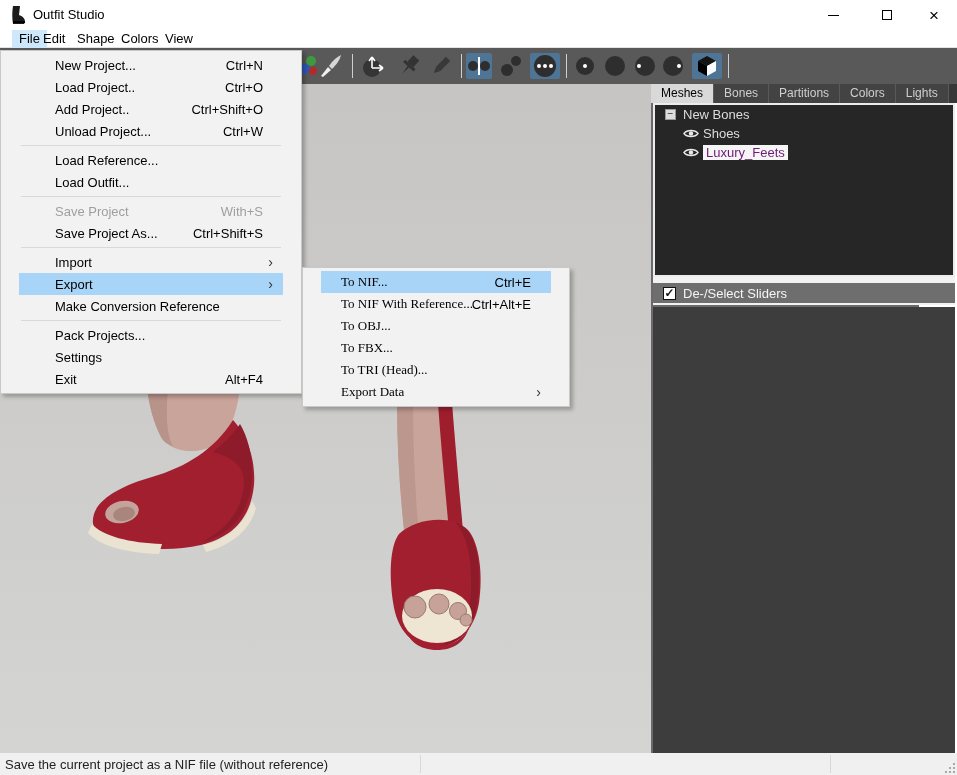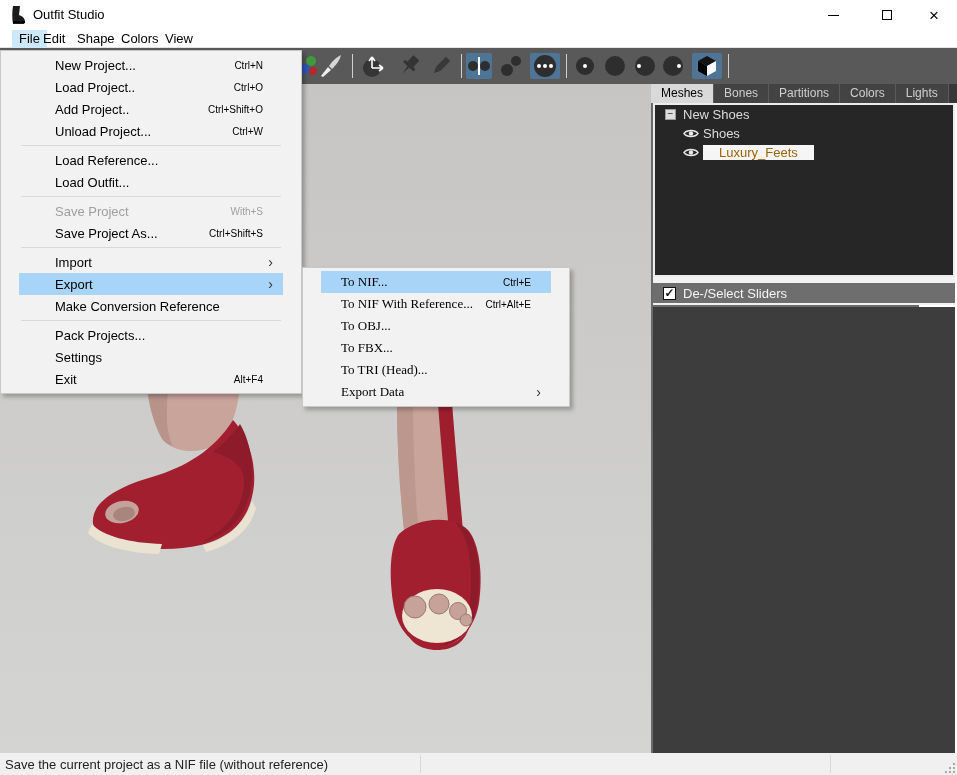--- a/index.html
+++ b/index.html
@@ -38,40 +38,40 @@
   .tab { height:19px; line-height:19px; padding:0 10px; font-size:12px; color:#cfcfcf; background:#434343; border-right:1px solid #5a5a5a; }
   .tab.active { background:#d9d9d9; color:#000; }
   .tree-panel { position:absolute; left:2px; top:19px; width:302px; height:174px; background:#262626; border:2px solid #ececec; color:#dcdcdc; }
   .tree-row { position:relative; display:flex; align-items:center; height:19px; }
   .tree-root { padding-left:10px; }
   .tree-child { padding-left:28px; }
   .collapse-box { width:11px; height:11px; background:#ddd; border:1px solid #999; display:flex; align-items:center; justify-content:center; margin-right:7px; }
   .collapse-box span { font-size:10px; color:#222; line-height:1; margin-top:-1px; }
   .eye { margin-right:4px; }
   .tree-label { font-size:13px; }
-  .tree-label.selected { background:#f5f5f5; color:#a16207; padding:0 16px; }
+  .tree-label.selected { background:#f5f5f5; color:#701a75; padding:0 3px; }
   .panel-strip { position:absolute; left:2px; top:193px; width:302px; height:6px; background:#f2f2f2; }
   .slider-header { position:absolute; left:2px; top:199px; width:302px; height:22px; background:#6e6e6e; display:flex; align-items:center; color:#f5f5f5; border-bottom:2px solid #f2f2f2; }
   .checkbox { width:13px; height:13px; background:#fff; border:1px solid #111; margin:0 7px 0 10px; display:flex; align-items:center; justify-content:center; }
   .checkbox span { font-size:12px; font-weight:bold; color:#111; line-height:1; }
   .sliders-panel { position:absolute; left:2px; top:223px; width:302px; height:446px; background:#3d3d3d; }
   
   .statusbar { position:absolute; left:0; top:753px; width:957px; height:22px; background:#f0f0f0; }
   .status-text { position:absolute; left:5px; top:4px; font-size:13px; color:#222; }
   .status-sep { position:absolute; top:2px; width:1px; height:18px; background:#d8d8d8; }
   .grip { position:absolute; right:2px; bottom:2px; width:12px; height:12px; }
   .grip i { position:absolute; width:2px; height:2px; background:#a8a8a8; }
   
   .menu-panel { position:absolute; background:#f2f2f2; border:1px solid #c8c8c8; box-shadow:3px 3px 4px rgba(0,0,0,0.25); z-index:10; padding:3px 18px; }
   .file-menu { left:0; top:50px; width:302px; }
   .export-menu { left:302px; top:267px; width:268px; z-index:11; }
   .menu-row { position:relative; height:22px; display:flex; align-items:center; }
   .menu-row .ml { margin-left:36px; font-size:13px; color:#000; }
   .export-menu .menu-row .ml { margin-left:20px;font-family:Liberation Serif, serif; }
-  .menu-row .ms { position:absolute; right:20px; font-size:10px; color:#000; }
+  .menu-row .ms { position:absolute; right:20px; font-size:13px; color:#000; }
   .menu-row .arrow { position:absolute; right:10px; font-size:14px; color:#333; }
   .menu-row.hl { background:#a8d4f8; }
   .menu-row.disabled .ml, .menu-row.disabled .ms { color:#9f9f9f; }
   .menu-sep { height:1px; background:#d9d9d9; margin:3px 2px; }
 </style>
 </head>
 <body>
 
 <div class="titlebar">
   <svg class="app-icon" viewBox="0 0 18 20">
@@ -233,21 +233,21 @@
     <span class="tab">Partitions</span>
     <span class="tab">Colors</span>
     <span class="tab">Lights</span>
   </div>
 
   <div class="tree-panel">
     <div class="tree-row tree-root">
       <span class="collapse-box">
           <span>−</span>
         </span>
-      <span class="tree-label">New Shoes</span>
+      <span class="tree-label">New Bones</span>
     </div>
     <div class="tree-row tree-child">
       <svg class="eye" width="16" height="11" viewBox="0 0 16 11">
         <path d="M1 5.5 C4 1.5 12 1.5 15 5.5 C12 9.5 4 9.5 1 5.5 Z" fill="none" stroke="#e8e8e8" stroke-width="1.4"></path>
         <circle cx="8" cy="5.5" r="2.2" fill="#e8e8e8"></circle>
       </svg>
       <span class="tree-label">Shoes</span>
     </div>
     <div class="tree-row tree-child">
       <svg class="eye" width="16" height="11" viewBox="0 0 16 11">

